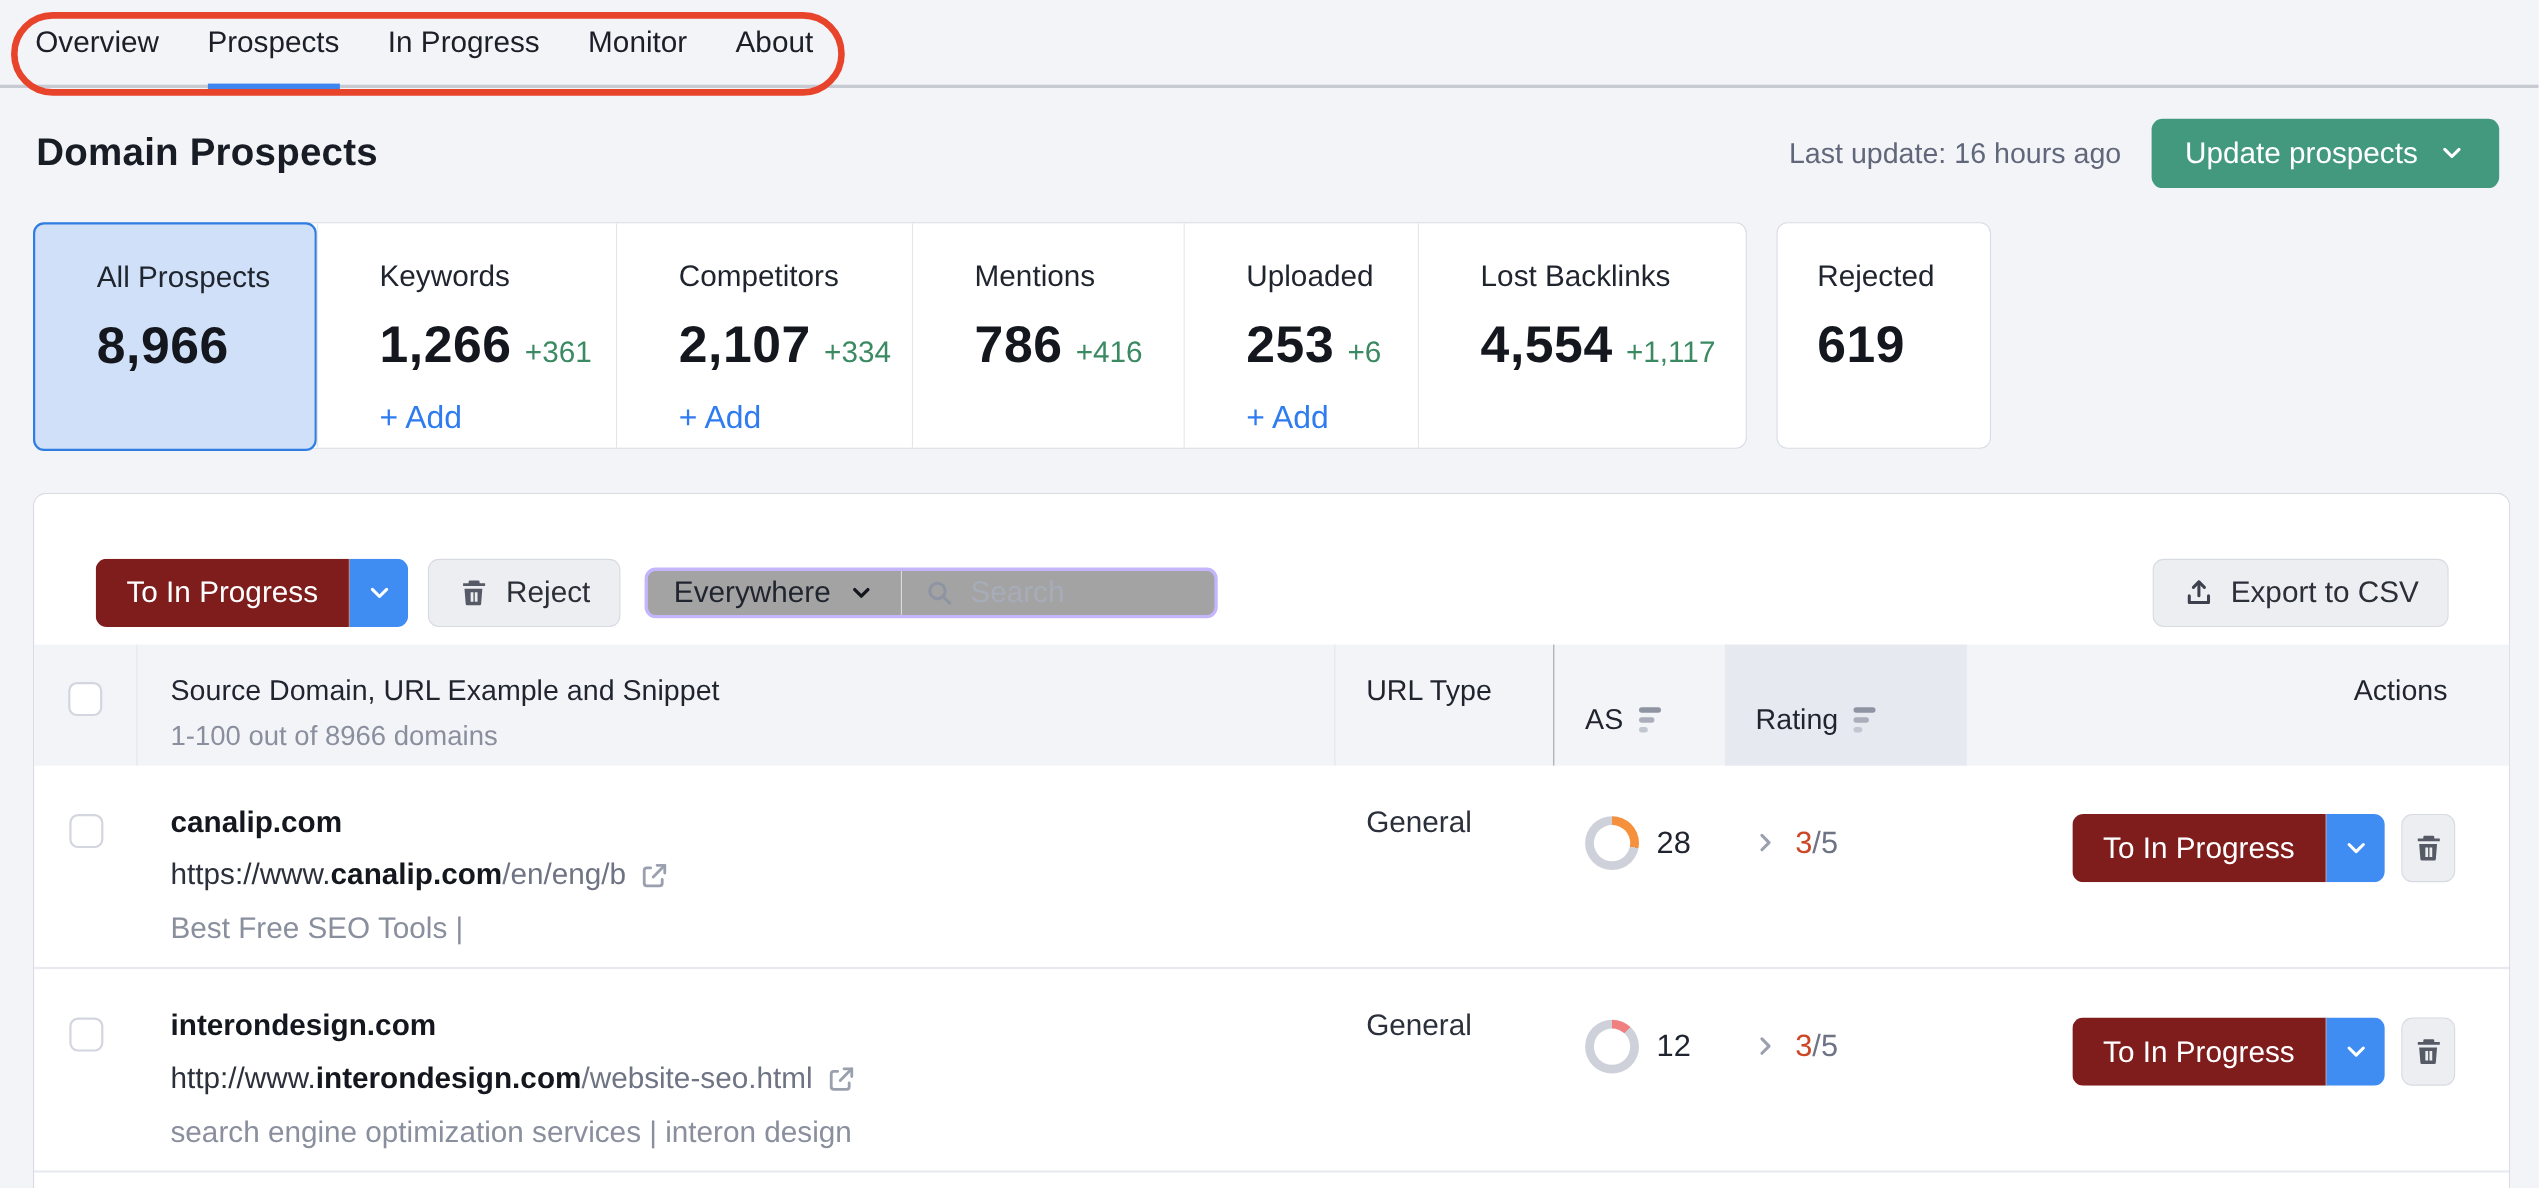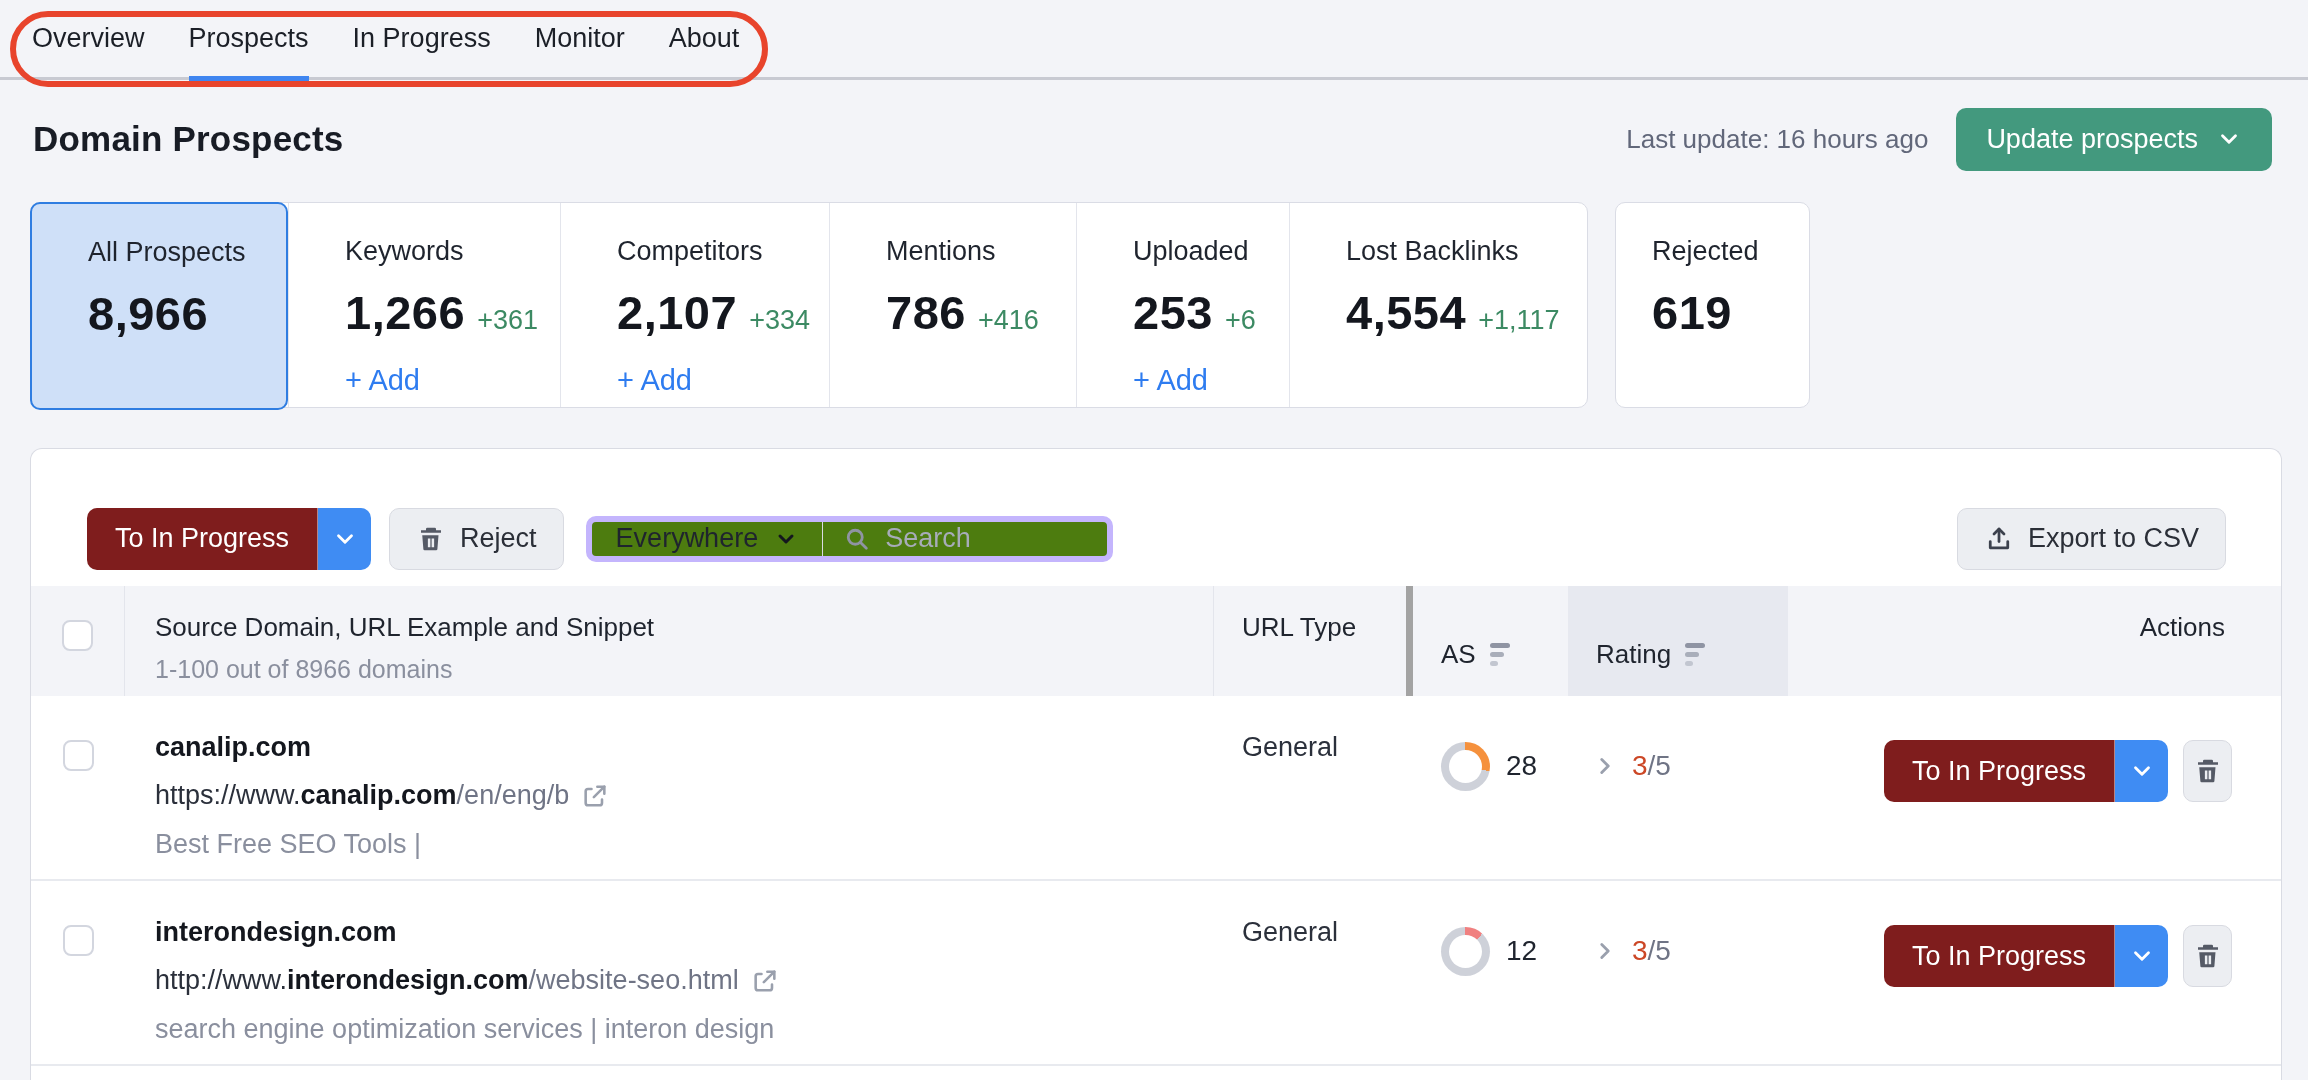--- a/index.html
+++ b/index.html
@@ -48,41 +48,41 @@
 
   
   .toolbar { display:flex; align-items:center; padding:42px 55px 0 56px; height:137px; }
   .split-btn { display:flex; height:62px; border-radius:10px; overflow:hidden; cursor:pointer; }
   .split-main { background:#7f1d1d; color:#fff; font-size:27px; display:flex; align-items:center;
                 padding:0 28px; border-right:1px solid rgba(255,255,255,.45); }
   .split-caret { background:#3f8cf3; width:53px; display:flex; align-items:center; justify-content:center; }
   .btn-gray { display:flex; align-items:center; gap:14px; height:62px; background:#eceef2;
               border:1px solid #d8dae1; border-radius:10px; font-size:27px; color:#2b2f38;
               padding:0 26px; cursor:pointer; }
-  .search-pill { display:flex; height:46px; border:6px solid #c4b5fd; border-radius:10px;
-                 background:#4d7c0f; overflow:hidden; margin-left:22px; }
+  .search-pill { display:flex; height:46px; border:3px solid #c4b5fd; border-radius:10px;
+                 background:#a3a3a3; overflow:hidden; margin-left:22px; }
   .everywhere { display:flex; align-items:center; gap:16px; padding:0 24px; font-size:27px;
                 color:#1f242e; border-right:1px solid #d9dbe3; cursor:pointer; }
   .search-box { display:flex; align-items:center; gap:14px; padding:0 20px; width:284px; }
   .search-box input { border:none; outline:none; font-size:27px; color:#1f242e; width:200px;
                       font-family:"Liberation Sans", sans-serif; background:transparent; }
   .search-box input::placeholder { color:#a7acb9; }
   .adv-filters { display:flex; align-items:center; gap:18px; height:62px; border:1px solid #d3d6de;
                  border-radius:10px; padding:0 26px; margin-left:28px; font-size:27px; color:#a9aeba; cursor:pointer; }
   .export-btn { margin-left:auto; }
 
   
   .tgrid { display:grid; grid-template-columns:94px 1089px 199px 155px 220px 1fr; }
   .thead { background:#f3f4f8; height:110px; }
   .th { padding-top:26px; font-size:26px; color:#1f242e; }
   .th-check { display:flex; justify-content:center; align-items:flex-start; padding-top:34px;
               border-right:1px solid #e3e5ec; }
   .th-main { padding-left:30px; border-right:1px solid #e3e5ec; }
   .th-sub { margin-top:12px; font-size:25px; color:#8a8f9e; }
-  .th-urltype { padding-left:28px; border-right:7px solid #a3a3a3; }
+  .th-urltype { padding-left:28px; border-right:1px solid #a3a3a3; }
   .th-sortable { display:flex; gap:14px; align-items:center; padding-left:28px; cursor:pointer; }
   .th-rating { background:#e7e9f0; }
   .th-actions { text-align:right; padding-right:56px; }
   .sort-icon { display:inline-flex; flex-direction:column; gap:4px; }
   .sort-icon i { display:block; height:5px; border-radius:3px; }
   .sort-icon i:nth-child(1){ width:20px; background:#8f94a3; }
   .sort-icon i:nth-child(2){ width:14px; background:#a9aeba; }
   .sort-icon i:nth-child(3){ width:8px;  background:#c2c6d0; }
 
   .trow { height:185px; border-bottom:2px solid #e8eaef; }

